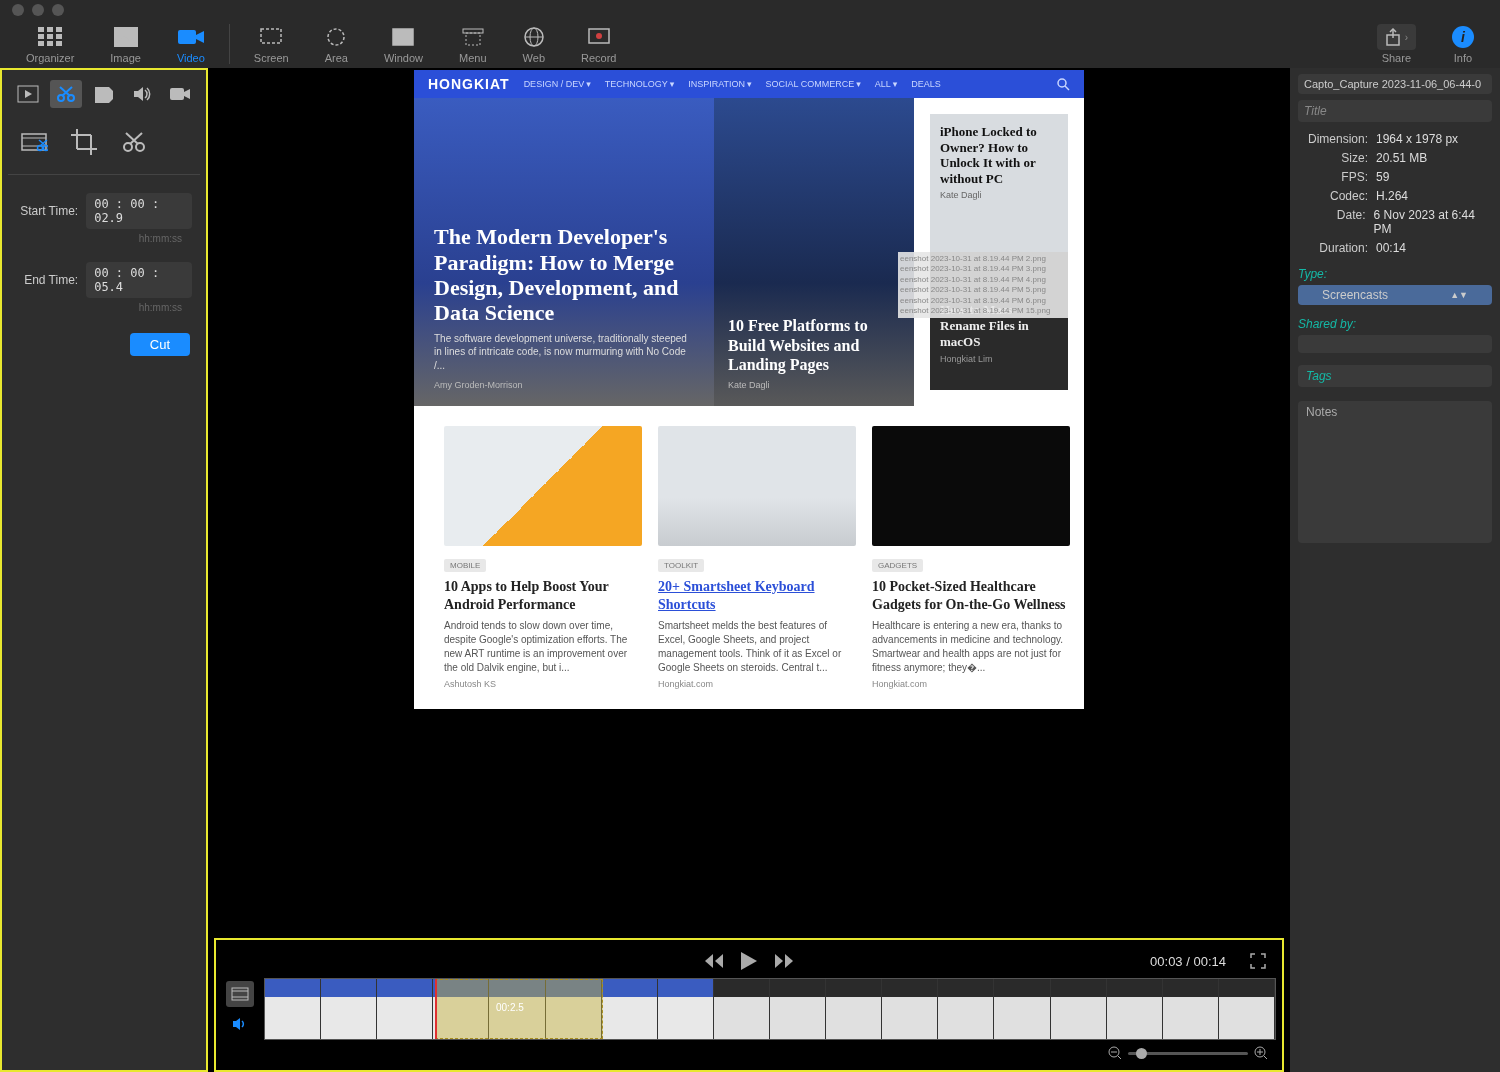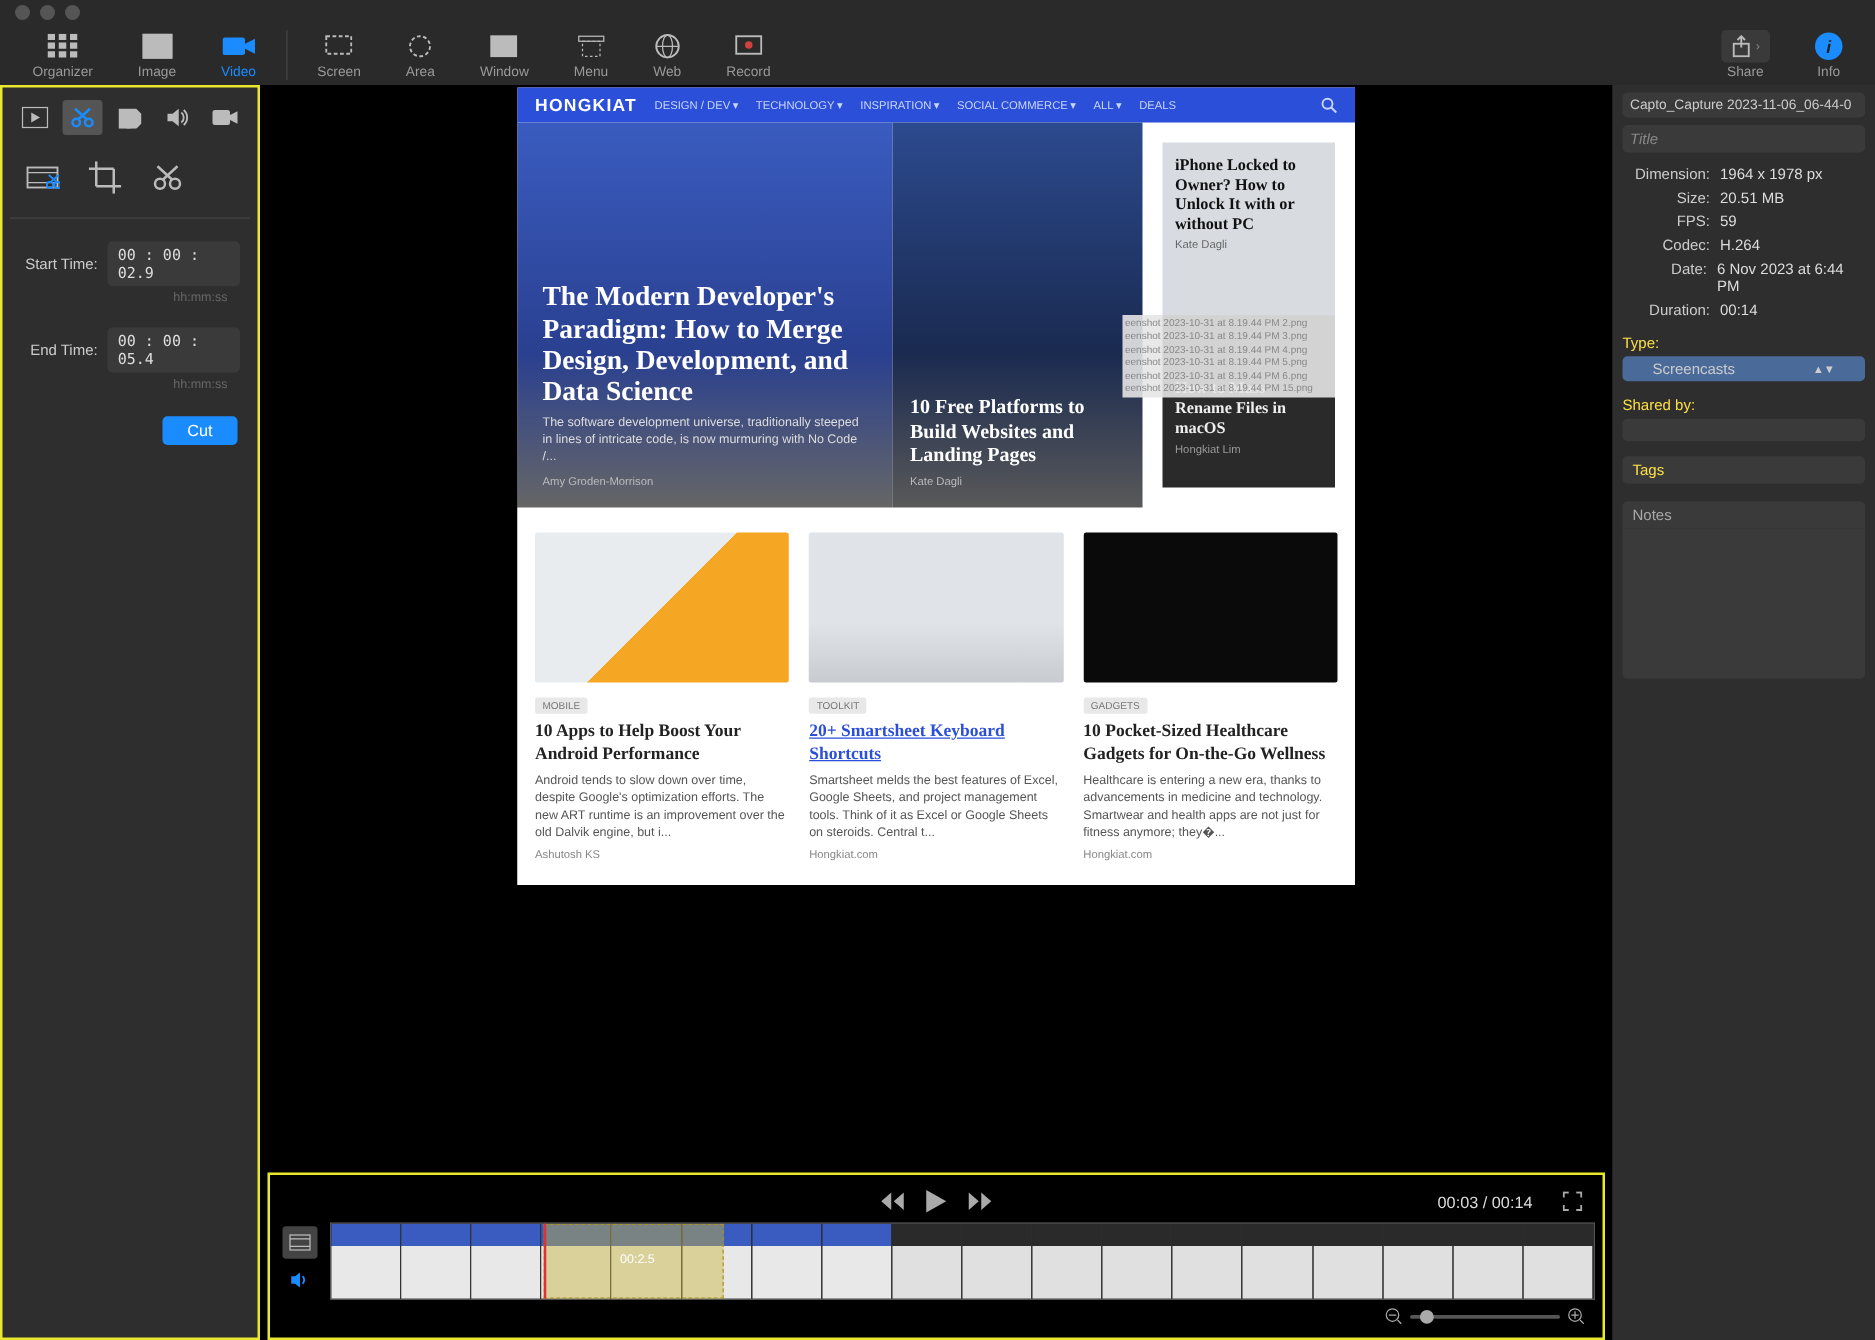--- a/index.html
+++ b/index.html
@@ -52,21 +52,21 @@
 .hc2 { background:linear-gradient(180deg,#2c4a8f 0%,#1a2a50 60%,rgba(0,0,0,.65) 100%); padding:12px 14px 16px; }
 .hc3 { display:flex; flex-direction:column; padding:16px; }
 .hc3a { flex:1; background:#d8dce0; color:#111; padding:10px; position:relative; }
 .hc3b { flex:1; background:#2a2a2a; color:#eee; padding:10px; font-size:10px; position:relative; }
 .hc h2 { font-family:Georgia,serif; margin-bottom:6px; }
 .hc1 h2 { font-size:22px; line-height:1.15; }
 .hc2 h2 { font-size:16px; line-height:1.2; }
 .hc3a h3 { font-size:13px; font-family:Georgia,serif; line-height:1.2; margin-bottom:4px; }
 .hc p.desc { font-size:10px; color:#ddd; line-height:1.35; margin-bottom:8px; }
 .hc .auth { font-size:9px; color:#bbb; }
-.ws-cards { display:grid; grid-template-columns:repeat(3,1fr); gap:16px; padding:20px 14px; background:#fff; }
+.ws-cards { display:grid; grid-template-columns:repeat(3,1fr); gap:16px; padding:20px 14px; background:#fff;margin-left:16px; }
 .card { }
 .card-img { height:120px; background:#d0d4d8; border-radius:2px; margin-bottom:12px; }
 .ci1 { background:linear-gradient(135deg,#e8ecef 50%,#f5a623 50%); }
 .ci2 { background:linear-gradient(180deg,#e0e4e8 60%,#c8ccd0 100%); }
 .ci3 { background:#0a0a0a; }
 .badge { display:inline-block; background:#e8e8e8; color:#777; font-size:8px; padding:2px 6px; border-radius:2px; margin-bottom:6px; }
 .card h4 { font-family:Georgia,serif; font-size:14px; line-height:1.25; margin-bottom:6px; color:#222; }
 .card.link h4 { color:#2b4fd8; text-decoration:underline; }
 .card p { font-size:10px; color:#555; line-height:1.4; margin-bottom:4px; }
 .card .src { font-size:9px; color:#888; }
@@ -79,36 +79,36 @@
 .pb-time { position:absolute; right:50px; font-size:13px; color:#ddd; }
 .pb-full { position:absolute; right:10px; cursor:pointer; }
 .tl-row { display:flex; gap:6px; }
 .tl-icons { width:36px; display:flex; flex-direction:column; gap:4px; align-items:center; justify-content:center; }
 .tl-ico { width:28px; height:26px; display:flex; align-items:center; justify-content:center; cursor:pointer; border-radius:3px; }
 .tl-ico.active { background:#444; }
 .timeline { flex:1; height:62px; background:#1a1a1a; border:1px solid #555; position:relative; overflow:hidden; }
 .tl-frames { display:flex; height:100%; }
 .tl-frame { flex:1; border-right:1px solid #333; background:linear-gradient(180deg,#3a5cc0 0 30%,#e8e8e8 30% 100%); }
 .tl-frame.dark { background:linear-gradient(180deg,#2a2a2a 0 30%,#e0e0e0 30% 100%); }
-.tl-sel { position:absolute; top:0; bottom:0; left:170px; width:144px; background:rgba(200,180,60,.45); border:1px dashed #aa9020; }
+.tl-sel { position:absolute; top:0; bottom:0; left:170px; width:168px; background:rgba(200,180,60,.45); border:1px dashed #aa9020; }
 .tl-playhead { position:absolute; top:-8px; bottom:0; left:170px; width:2px; background:#e03030; }
 .tl-playhead::before { content:''; position:absolute; top:0; left:-6px; border:7px solid transparent; border-top-color:#e03030; }
 .tl-sel-lbl { position:absolute; left:60px; top:22px; font-size:10px; color:#fff; z-index:1;}
 .tl-zoom { display:flex; align-items:center; gap:6px; justify-content:flex-end; padding:6px 8px 0; }
 .tl-zoom-track { width:120px; height:3px; background:#555; border-radius:2px; position:relative; }
 .tl-zoom-thumb { position:absolute; left:8px; top:-4px; width:11px; height:11px; border-radius:50%; background:#aaa; }
 
 
 .right { width:210px; background:#2e2e2e; padding:6px 8px; font-size:12px; }
 .r-file { background:#3a3a3a; border-radius:4px; padding:4px 6px; font-size:11px; color:#ccc; margin-bottom:6px; white-space:nowrap; overflow:hidden; }
 .r-title { background:#3a3a3a; border-radius:4px; padding:4px 6px; color:#888; font-style:italic; margin-bottom:10px; }
 .r-row { display:flex; margin:5px 0; }
 .r-lbl { width:70px; text-align:right; color:#ccc; margin-right:8px; }
 .r-val { color:#ddd; }
-.r-sec { margin:12px 0 4px; color:#fde047; }
+.r-sec { margin:12px 0 4px; color:#14b8a6;font-style:italic; }
 .r-sel { background:#4a6a9a; border-radius:4px; padding:3px 24px; display:flex; justify-content:space-between; align-items:center; cursor:pointer; }
 .r-box { background:#3a3a3a; border-radius:4px; min-height:18px; margin:4px 0; }
 .r-notes-lbl { background:#3a3a3a; border-radius:4px 4px 0 0; padding:4px 8px; color:#aaa; }
 .r-notes { background:#3a3a3a; border-radius:0 0 4px 4px; height:120px; }
 
 svg { display:block; }
 .ic { fill:#bbb; }
 </style>
 </head>
 <body>

